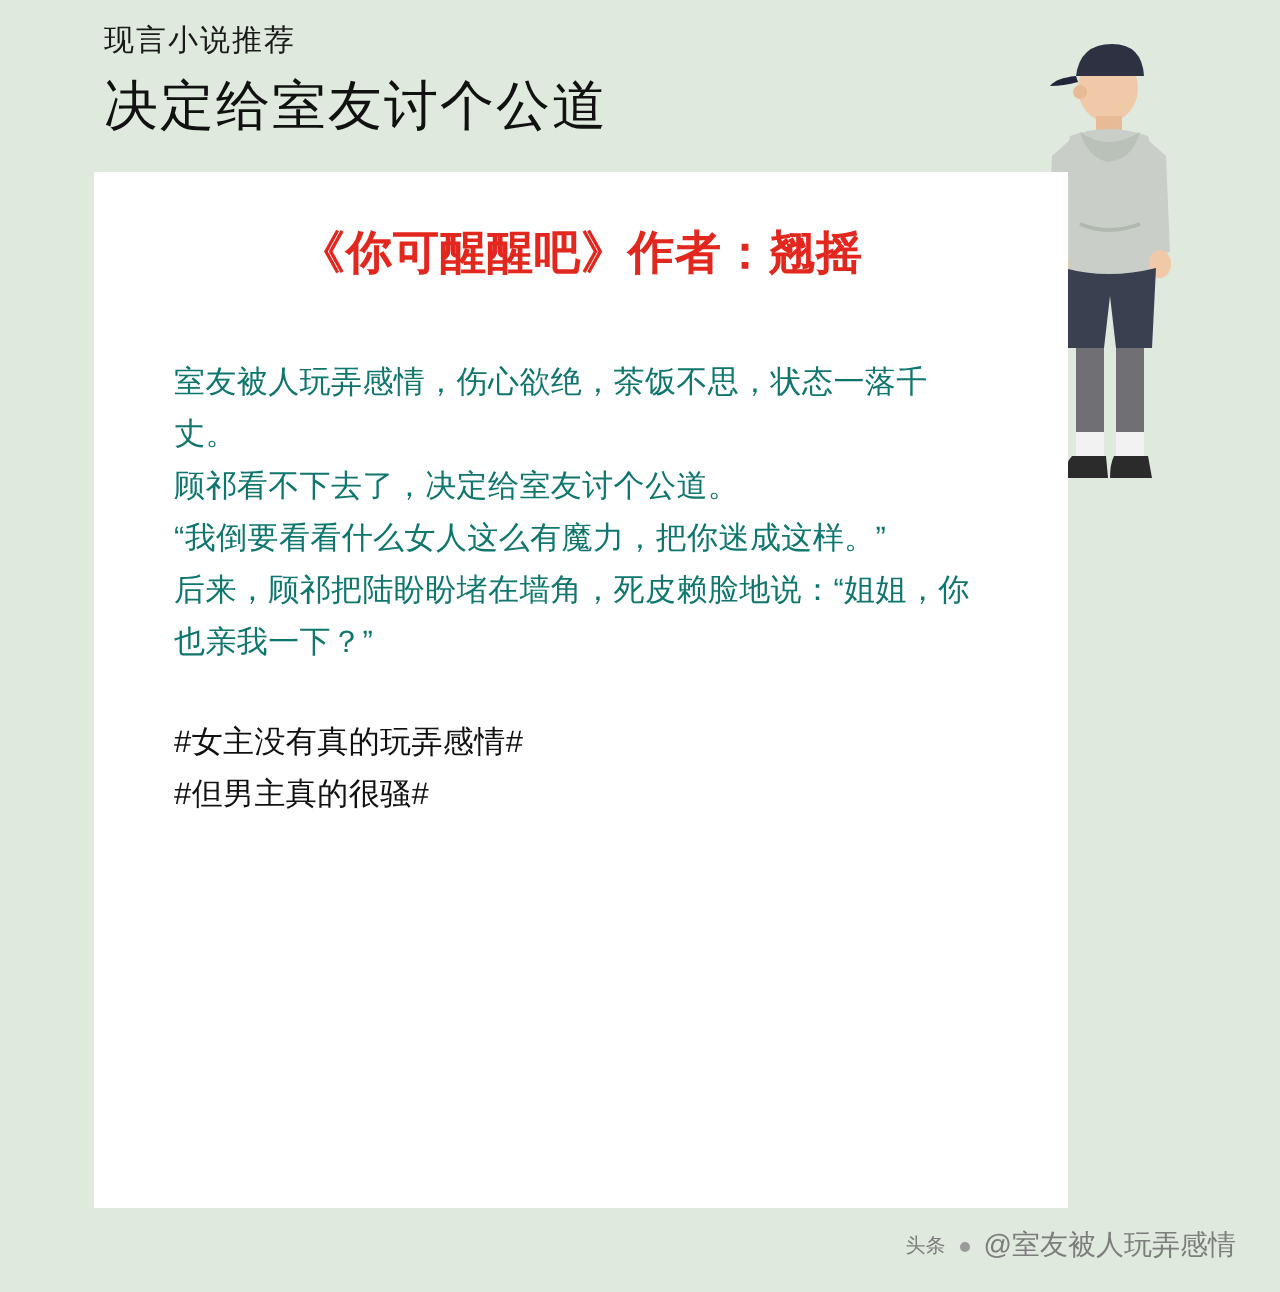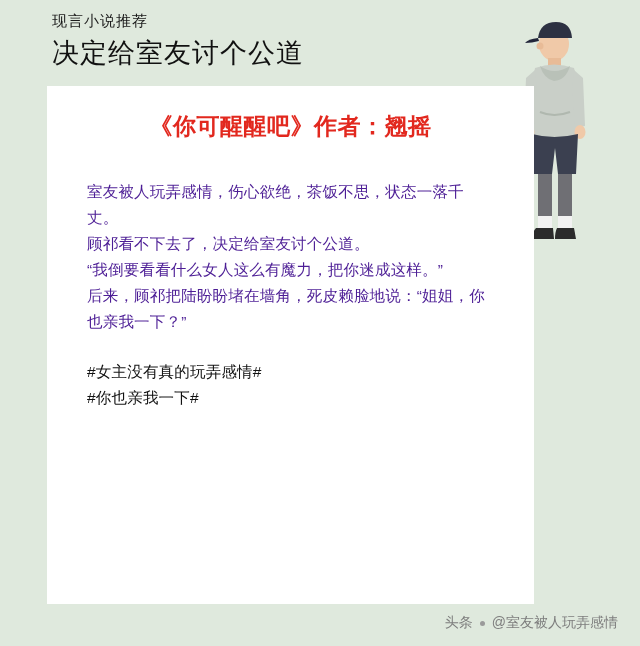--- a/index.html
+++ b/index.html
@@ -61,21 +61,21 @@
     font-weight: bold;
     line-height: 30px;
     margin: 25px 0 0 0;
     font-family: "Liberation Sans", sans-serif;
     letter-spacing: 0.5px;
   }
   .body-text {
     margin: 38px 40px 0 40px;
     font-size: 15.5px;
     line-height: 26px;
-    color: #4c1d95;
+    color: #0f766e;
     font-family: "Liberation Sans", sans-serif;
     white-space: pre-wrap;
     letter-spacing: 0.2px;
   }
   .tags-text {
     margin: 22px 40px 0 40px;
     font-size: 15.5px;
     line-height: 26px;
     color: #111111;
     font-family: "Liberation Sans", sans-serif;
@@ -97,21 +97,21 @@
     right: 22px;
     bottom: 14px;
     font-size: 14px;
     color: #7d7d7d;
     font-family: "Liberation Sans", sans-serif;
     display: flex;
     align-items: center;
     gap: 5px;
   }
   .watermark .wm-logo {
-    font-size: 14px;
+    font-size: 10px;
     color: #7d7d7d;
   }
   .watermark .wm-dot {
     display: inline-block;
     width: 5px;
     height: 5px;
     border-radius: 50%;
     background: #9a9a9a;
     margin: 0 2px;
   }
@@ -171,21 +171,21 @@
     <path d="M65 220 L82 220 L84 231 L63 231 Q63 224 65 220 Z" fill="#2b2b2b"></path>
   </svg>
 
   <div class="card">
     <div class="card-title">《你可醒醒吧》作者：翘摇</div>
     <div class="body-text">室友被人玩弄感情，伤心欲绝，茶饭不思，状态一落千丈。
 顾祁看不下去了，决定给室友讨个公道。
 “我倒要看看什么女人这么有魔力，把你迷成这样。”
 后来，顾祁把陆盼盼堵在墙角，死皮赖脸地说：“姐姐，你也亲我一下？”</div>
     <div class="hash-text">#女主没有真的玩弄感情#
-#你也亲我一下#</div>
+#但男主真的很骚#</div>
   </div>
 
   <div class="watermark">
     <span class="wm-logo">头条</span>
     <span class="wm-dot"></span>
     <span>@室友被人玩弄感情</span>
   </div>
 
 </div>
 

